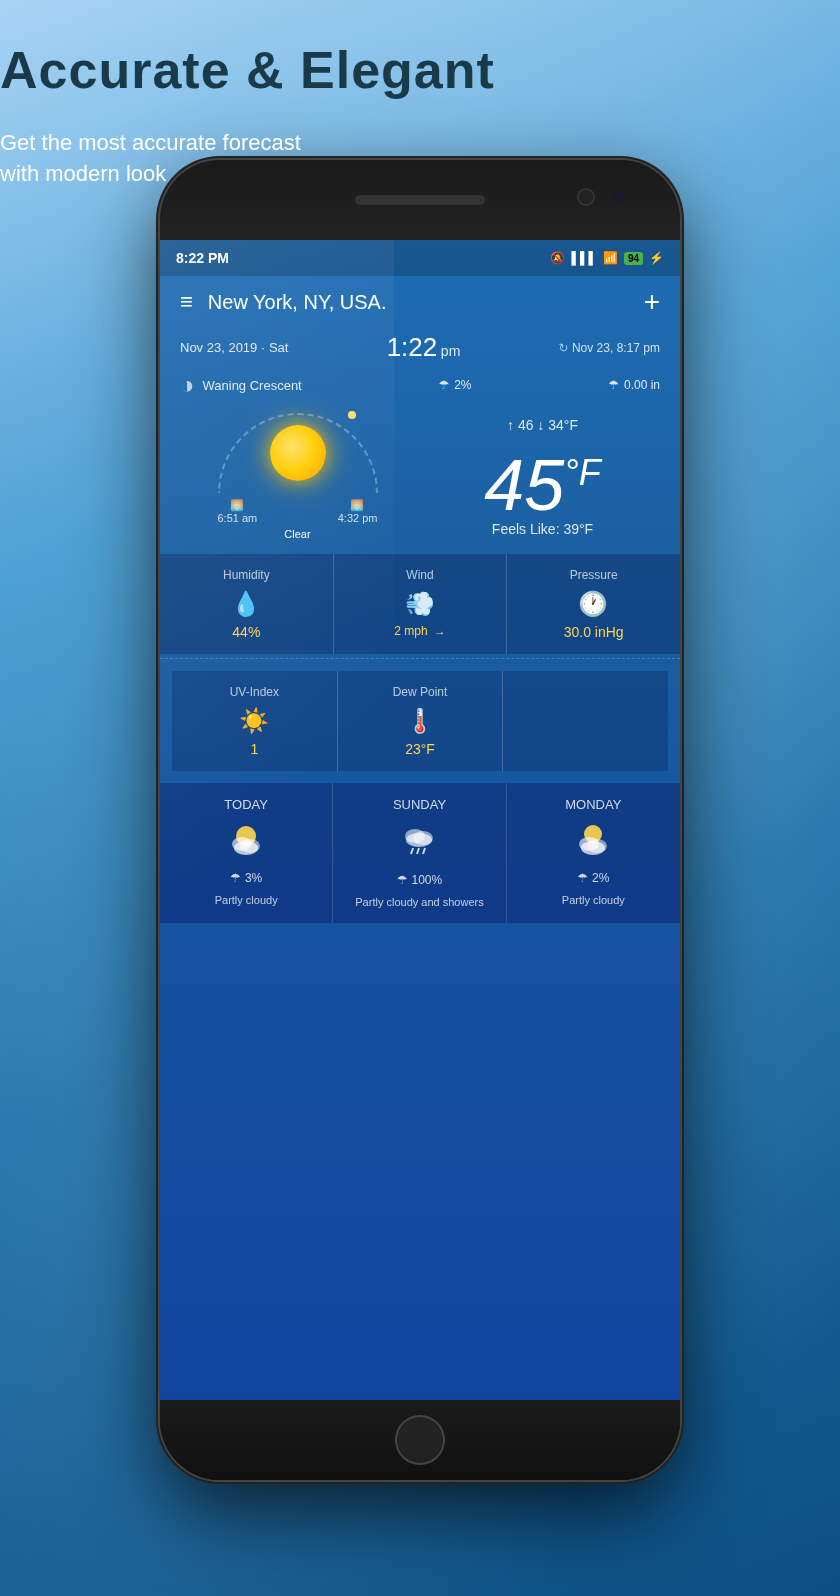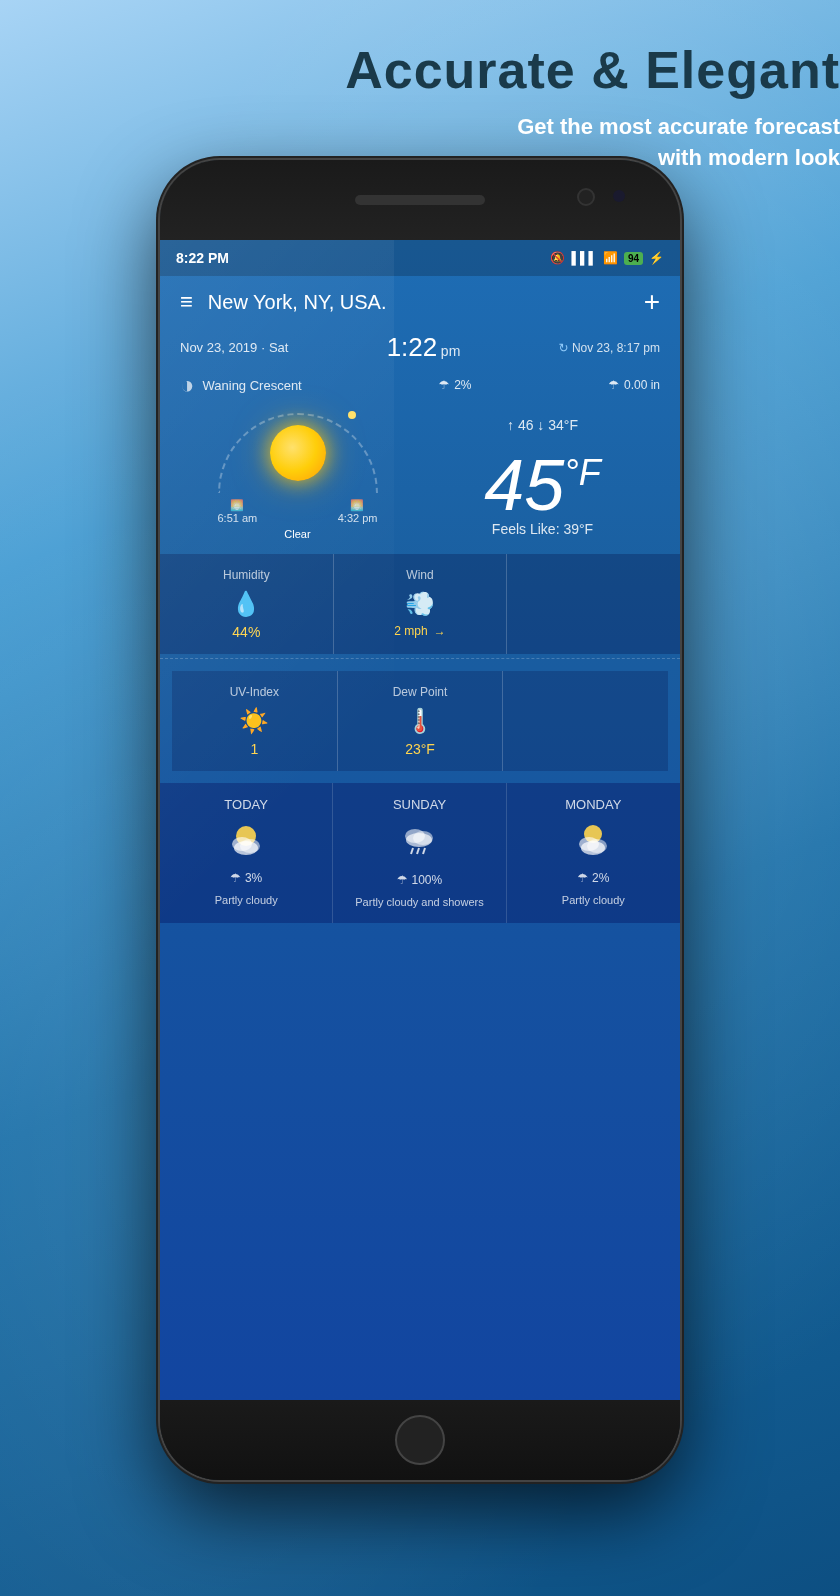--- a/index.html
+++ b/index.html
@@ -20,34 +20,34 @@
         radial-gradient(ellipse at 70% 40%, rgba(255,255,255,0.15) 0%, transparent 60%),
         radial-gradient(ellipse at 20% 70%, rgba(255,255,255,0.1) 0%, transparent 50%);
       z-index: 0;
     }
 
     
     .promo-header {
       position: absolute;
       top: 40px;
       left: 0; right: 0;
-      text-align: right;
+      text-align: left;
       z-index: 10;
     }
     .promo-title {
       font-size: 52px;
       font-weight: 900;
       color: #1a3a4a;
       letter-spacing: 1px;
     }
     .promo-subtitle {
       font-size: 22px;
       color: white;
-      font-weight: 700;
-      margin-top: 12px;
+      font-weight: 400;
+      margin-top: 28px;
       line-height: 1.4;
     }
 
     
     .phone-shell {
       position: absolute;
       top: 160px;
       left: 50%;
       transform: translateX(-50%);
       width: 520px;
@@ -525,20 +525,25 @@
       <div class="stats-divider-v"></div>
       <div class="stat-cell">
         <div class="stat-label">Wind</div>
         <div class="stat-icon">💨</div>
         <div class="stat-value-wind">
           <span>2 mph</span>
           <span>→</span>
         </div>
       </div>
       <div class="stats-divider-v"></div>
+      <div class="stat-cell">
+        <div class="stat-label">Pressure</div>
+        <div class="stat-icon">🕐</div>
+        <div class="stat-value">30.0 inHg</div>
+      </div>
     </div>
 
     <div style="border-top: 1px dashed rgba(255,255,255,0.2); margin: 0;"></div>
 
     <div class="stats-grid-bottom stats-grid">
       <div class="stat-cell">
         <div class="stat-label">UV-Index</div>
         <div class="stat-icon">☀️</div>
         <div class="stat-value">1</div>
       </div>

